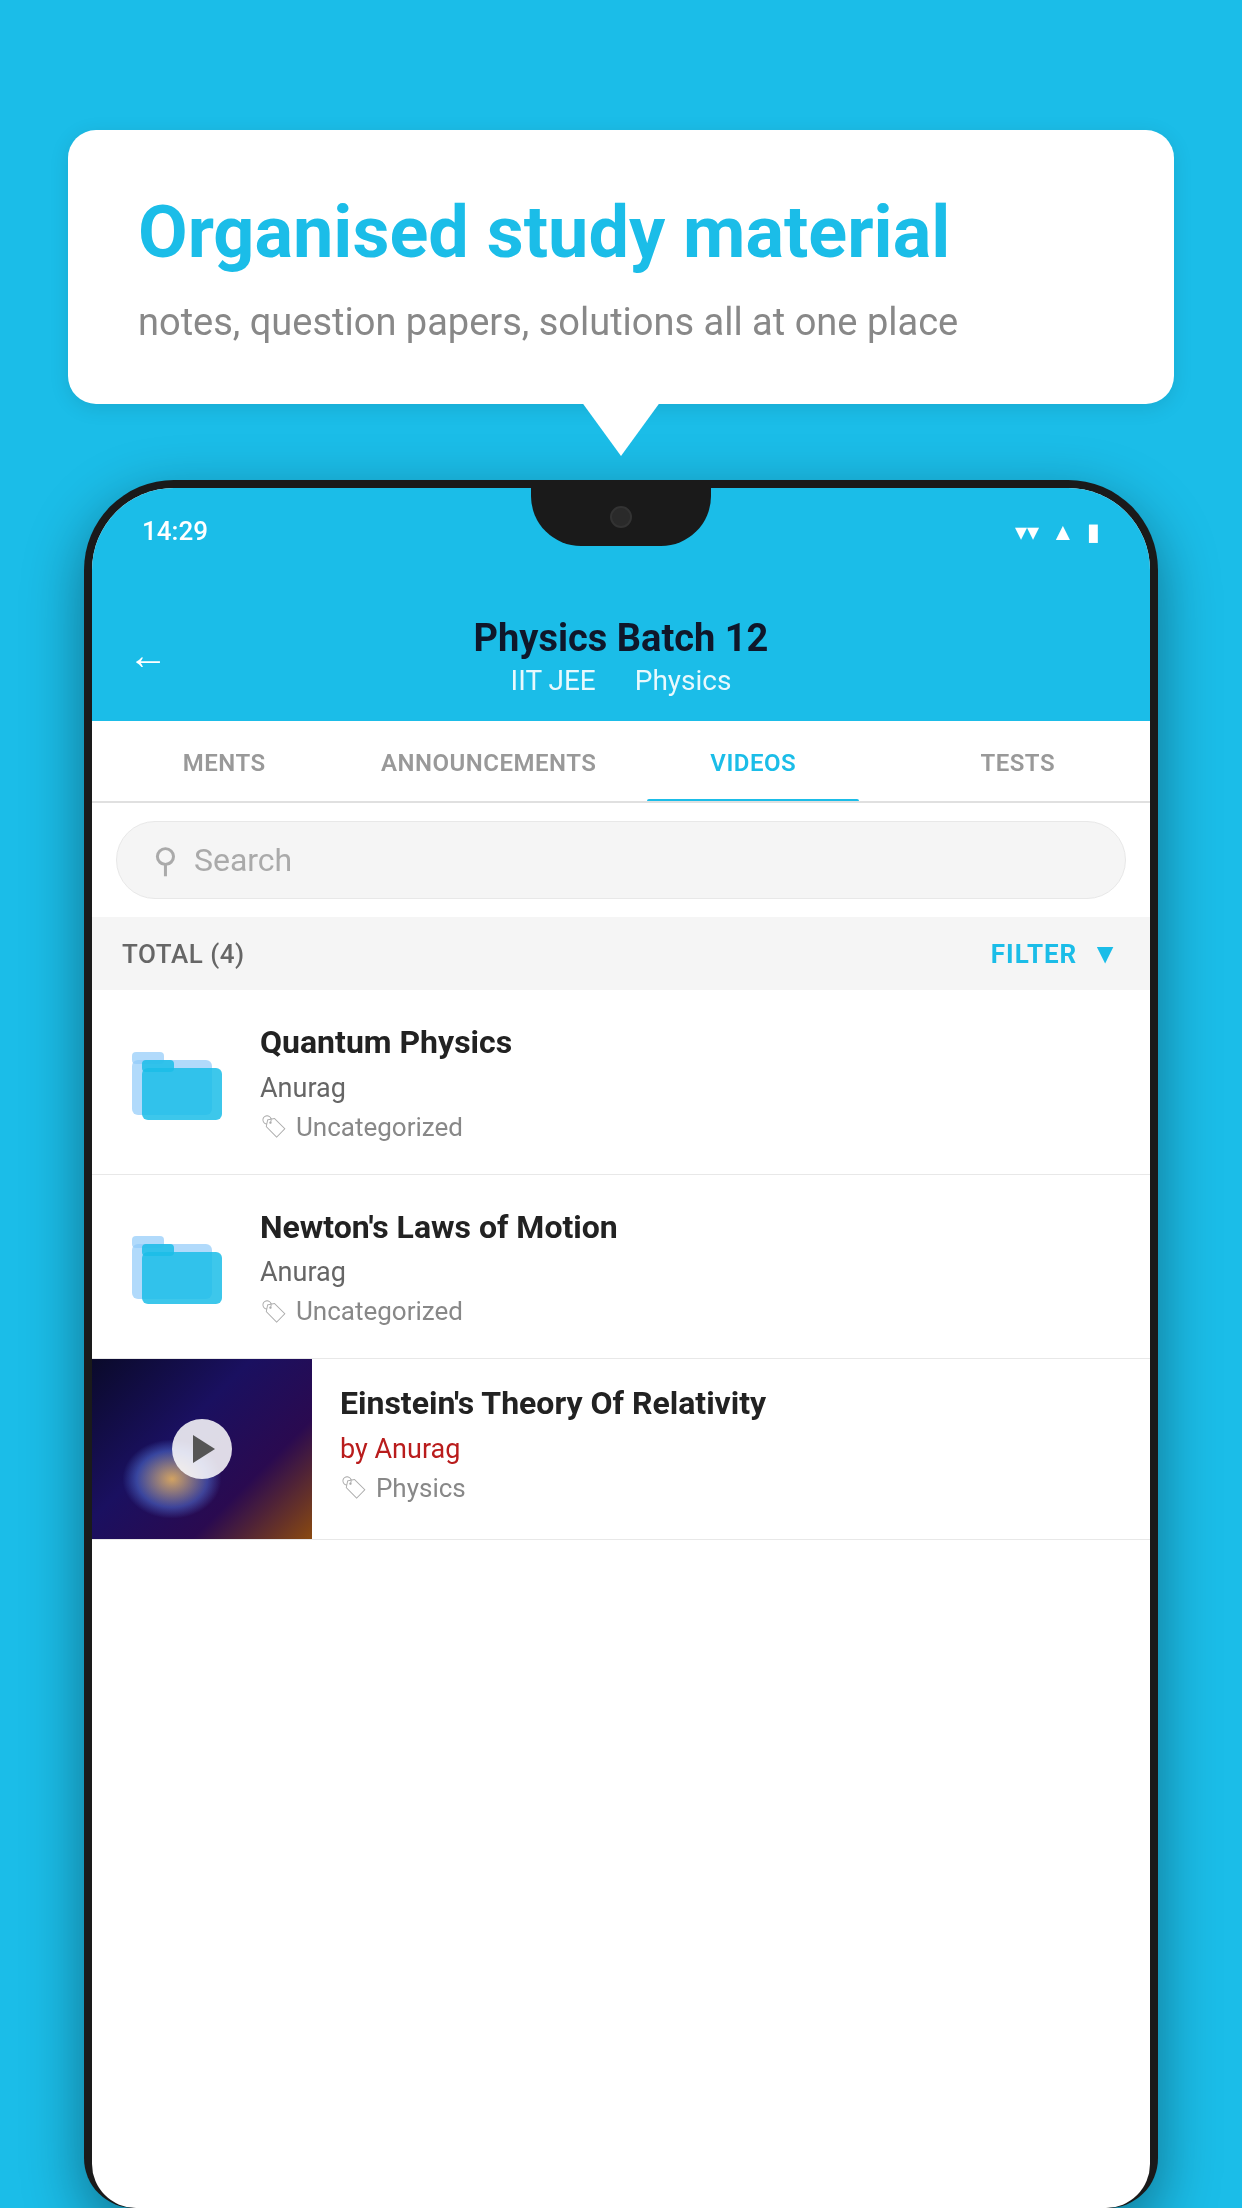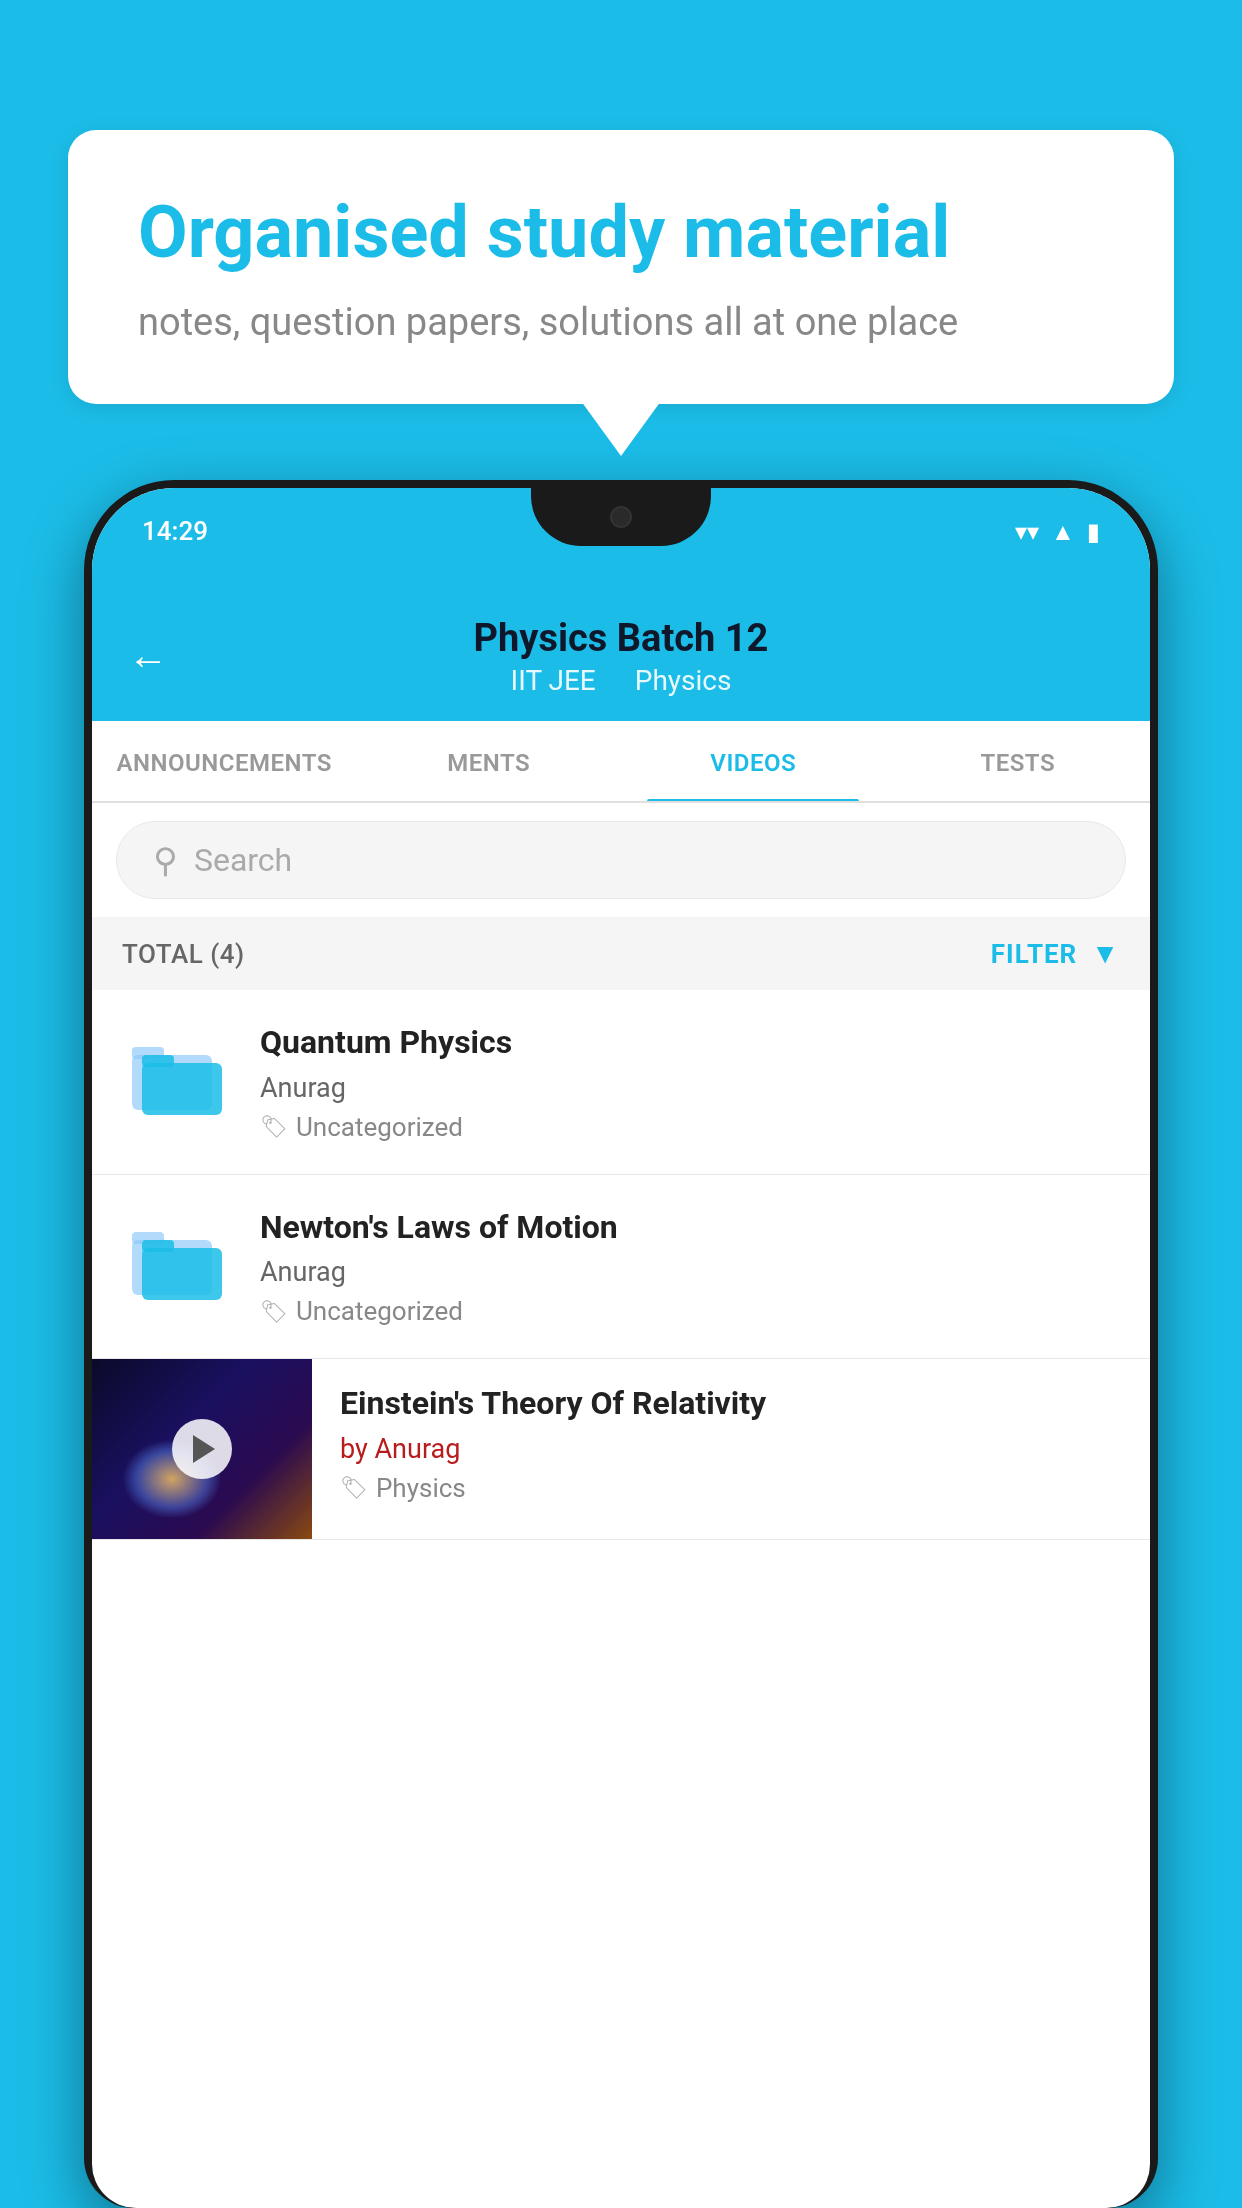--- a/index.html
+++ b/index.html
@@ -273,20 +273,21 @@
     }
 
     
     .video-list {
       background: white;
       overflow: hidden;
     }
 
     .video-item {
       display: flex;
+      align-items: center;
       padding: 32px 30px;
       border-bottom: 1px solid #e8e8e8;
       gap: 28px;
       background: white;
       cursor: pointer;
     }
 
     .video-thumbnail-icon {
       width: 110px;
       height: 110px;
@@ -438,22 +439,22 @@
       <div class="back-button">←</div>
       <div class="header-title">Physics Batch 12</div>
       <div class="header-subtitle">
         <span>IIT JEE</span>
         <span>  </span>
         <span>Physics</span>
       </div>
     </div>
 
     <div class="tabs-bar">
+      <div class="tab-item">MENTS</div>
       <div class="tab-item">ANNOUNCEMENTS</div>
-      <div class="tab-item">MENTS</div>
       <div class="tab-item active">VIDEOS</div>
       <div class="tab-item">TESTS</div>
     </div>
 
     <div class="search-bar-container">
       <div class="search-bar">
         <span class="search-icon">⚲</span>
         <span class="search-placeholder">Search</span>
       </div>
     </div>

